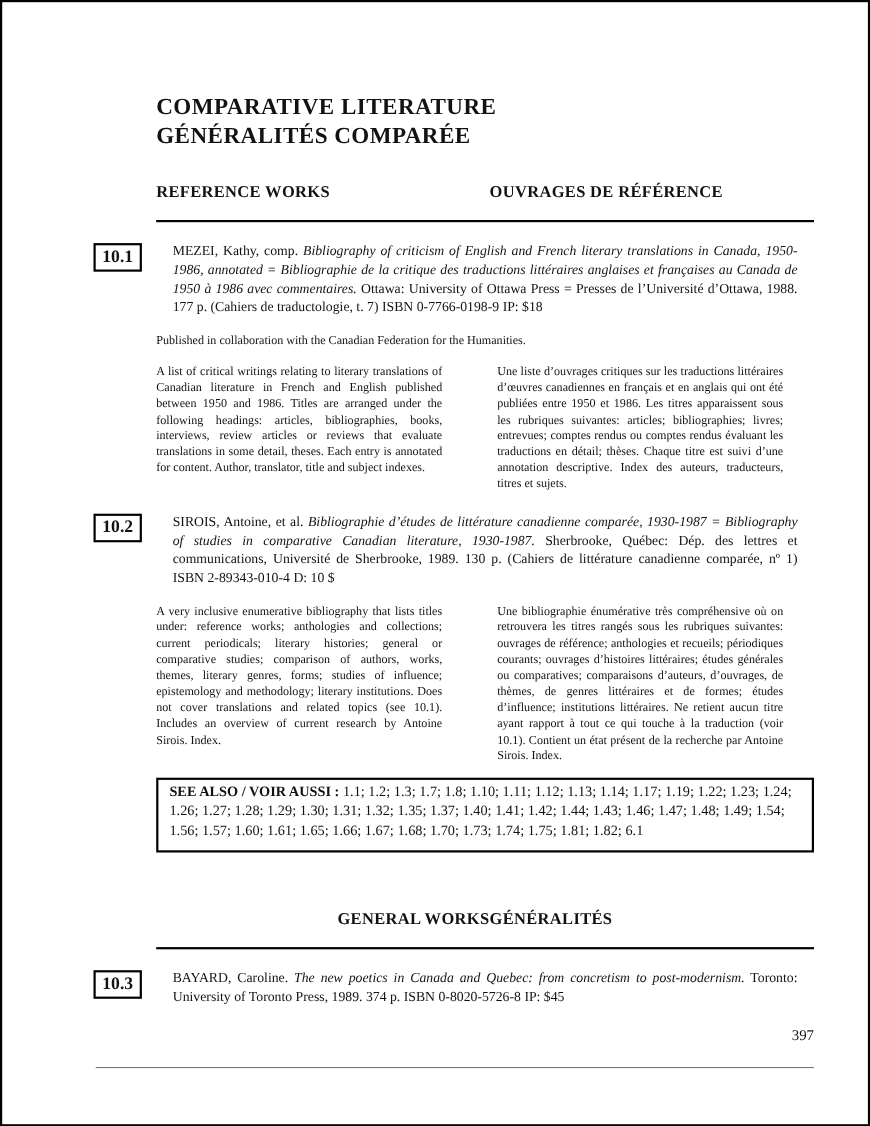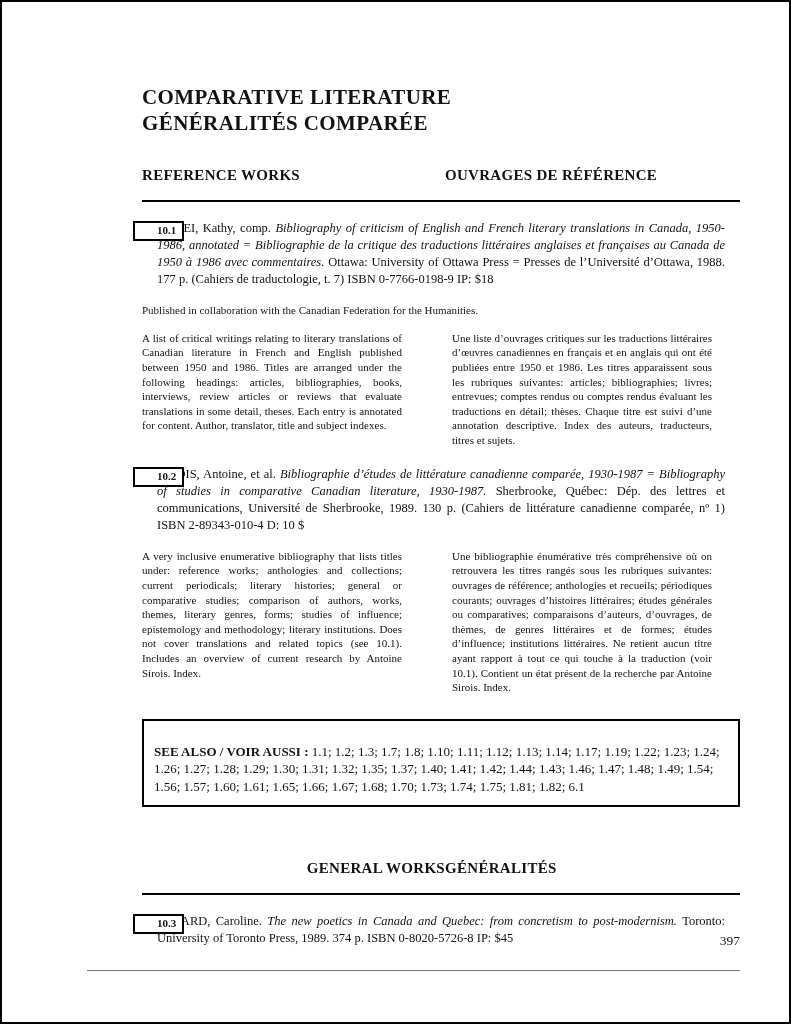--- a/index.html
+++ b/index.html
@@ -41,26 +41,25 @@
     font-size: 15px;
     font-weight: bold;
     letter-spacing: 0.3px;
   }
   .entry { position: relative; margin-top: 18px; }
   .num-box {
     position: absolute;
     left: -57px;
     top: 1px;
     border: 2px solid #000;
-    padding: 1px 6px 2px 22px;
-    font-size: 11px;
+    padding: 1px 6px 2px 6px;
+    font-size: 16px;
     font-weight: bold;
     line-height: 1.2;
     background: #fff;
-    margin-left: 48px;
   }
   .citation {
     margin: 15px;
     font-size: 12.5px;
     line-height: 1.36;
     text-align: justify;
   }
   .it { font-style: italic; }
   .ann-row {
     display: flex;
@@ -69,23 +68,23 @@
     padding-right: 28px;
   }
   .ann-col {
     flex: 1;
     margin: 0;
     font-size: 11px;
     line-height: 1.33;
     text-align: justify;
   }
   .see-also {
-    margin-top: 24px;
+    margin-top: 12px;
     border: 2px solid #000;
-    padding: 22px 10px 9px 10px;
+    padding: 2px 10px 9px 10px;
     font-size: 13px;
     line-height: 1.35;
   }
   .footer-rule {
     position: absolute;
     left: 85px;
     right: 49px;
     top: 968px;
     border-top: 1px solid #777;
   }

